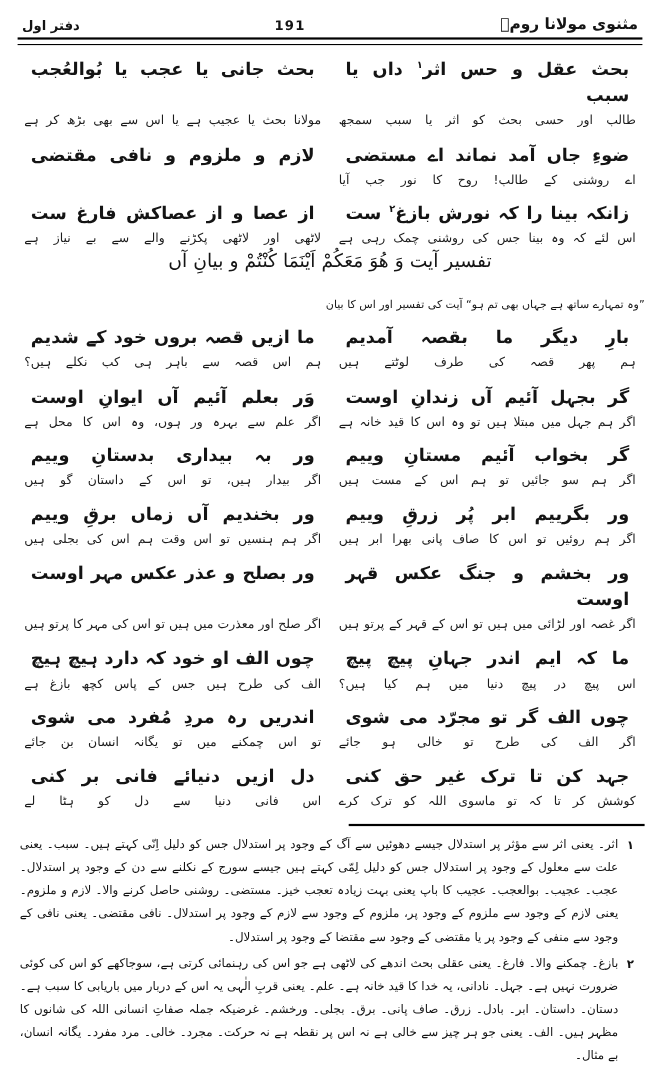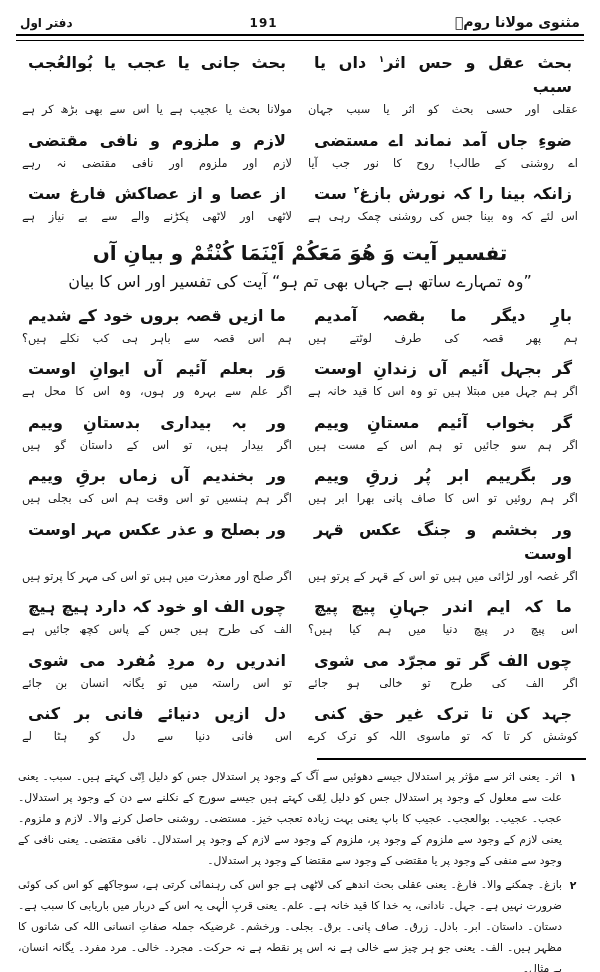--- a/index.html
+++ b/index.html
@@ -14,22 +14,22 @@
   .hdr-center{font-size:12px;font-weight:bold;letter-spacing:1px;font-family:"DejaVu Sans",sans-serif;}
   .hdr-left{font-size:12px;font-weight:bold;}
   .rule-double{height:4px;border-top:2.5px solid #000;border-bottom:1.2px solid #000;margin:1px 2px 0 2px;}
   
   .verse-row{display:flex;font-weight:bold;font-size:16px;line-height:1.5;margin-top:10px;}
   .verse-cell{width:50%;padding:0 14px;box-sizing:border-box;text-align:justify;text-align-last:justify;}
   .tr-row{display:flex;font-size:11.3px;line-height:1.55;margin-top:2px;color:#1c1c1c;}
   .tr-cell{width:50%;padding:0 8px;box-sizing:border-box;text-align:justify;text-align-last:justify;}
   sup.fn-ref{font-size:9px;font-weight:bold;line-height:0;}
   
-  .section-heading{text-align:center;font-size:20px;font-weight:bold;margin-top:12px;line-height:1.5;}
-  .section-subheading{text-align:center;font-size:16px;margin-top:2px;line-height:1.5;}
+  .section-heading{text-align:center;font-size:17px;font-weight:normal;line-height:1.5;}
+  .section-subheading{font-size:10px;margin-top:19px;line-height:1.5;}
   
   .footnote-sep{width:47%;border-top:2.2px solid #000;margin:12px 0 6px auto;}
   .footnotes{padding:0 2px 0 4px;}
   .footnote{display:flex;font-size:10.8px;line-height:1.95;margin-top:3px;}
   .fn-marker{min-width:22px;text-align:center;font-weight:bold;padding-top:1px;flex:0 0 auto;}
   .fn-text{flex:1;text-align:justify;}
 </style>
 </head>
 <body>
 
@@ -40,31 +40,30 @@
     <div class="hdr-center">191</div>
     <div class="hdr-left">دفتر اول</div>
   </div>
   <div class="rule-double"></div>
 
   <div class="verse-row">
     <div class="verse-cell"><span>بحث عقل و حس اثر</span><sup class="fn-ref">۱</sup> <span>داں یا سبب</span></div>
     <div class="verse-cell">بحث جانی یا عجب یا بُوالعُجب</div>
   </div>
   <div class="tr-row">
-    <div class="tr-cell">عقلی اور حسی بحث کو اثر یا سبب جہان</div>
+    <div class="tr-cell">طالب اور حسی بحث کو اثر یا سبب سمجھ</div>
     <div class="tr-cell">مولانا بحث یا عجیب ہے یا اس سے بھی بڑھ کر ہے</div>
   </div>
 
   <div class="verse-row">
     <div class="verse-cell">ضوءِ جاں آمد نماند اے مستضی</div>
     <div class="verse-cell">لازم و ملزوم و نافی مقتضی</div>
   </div>
   <div class="tr-row">
     <div class="tr-cell">اے روشنی کے طالب! روح کا نور جب آیا</div>
-    <div class="tr-cell">لازم اور ملزوم اور نافی مقتضی نہ رہے</div>
   </div>
 
   <div class="verse-row">
     <div class="verse-cell"><span>زانکہ بینا را کہ نورش بازغ</span><sup class="fn-ref">۲</sup> <span>ست</span></div>
     <div class="verse-cell">از عصا و از عصاکش فارغ ست</div>
   </div>
   <div class="tr-row">
     <div class="tr-cell">اس لئے کہ وہ بینا جس کی روشنی چمک رہی ہے</div>
     <div class="tr-cell">لاٹھی اور لاٹھی پکڑنے والے سے بے نیاز ہے</div>
   </div>
@@ -116,30 +115,30 @@
     <div class="tr-cell">اگر غصہ اور لڑائی میں ہیں تو اس کے قہر کے پرتو ہیں</div>
     <div class="tr-cell">اگر صلح اور معذرت میں ہیں تو اس کی مہر کا پرتو ہیں</div>
   </div>
 
   <div class="verse-row">
     <div class="verse-cell">ما کہ ایم اندر جہانِ پیچ پیچ</div>
     <div class="verse-cell">چوں الف او خود کہ دارد ہیچ ہیچ</div>
   </div>
   <div class="tr-row">
     <div class="tr-cell">اس پیچ در پیچ دنیا میں ہم کیا ہیں؟</div>
-    <div class="tr-cell">الف کی طرح ہیں جس کے پاس کچھ جائیں ہے</div>
+    <div class="tr-cell">الف کی طرح ہیں جس کے پاس کچھ بازغ ہے</div>
   </div>
 
   <div class="verse-row">
     <div class="verse-cell">چوں الف گر تو مجرّد می شوی</div>
     <div class="verse-cell">اندریں رہ مردِ مُفرد می شوی</div>
   </div>
   <div class="tr-row">
     <div class="tr-cell">اگر الف کی طرح تو خالی ہو جائے</div>
-    <div class="tr-cell">تو اس راستہ میں تو یگانہ انسان بن جائے</div>
+    <div class="tr-cell">تو اس چمکنے میں تو یگانہ انسان بن جائے</div>
   </div>
 
   <div class="verse-row">
     <div class="verse-cell">جہد کن تا ترک غیر حق کنی</div>
     <div class="verse-cell">دل ازیں دنیائے فانی بر کنی</div>
   </div>
   <div class="tr-row">
     <div class="tr-cell">کوشش کر تا کہ تو ماسوی اللہ کو ترک کرے</div>
     <div class="tr-cell">اس فانی دنیا سے دل کو ہٹا لے</div>
   </div>

